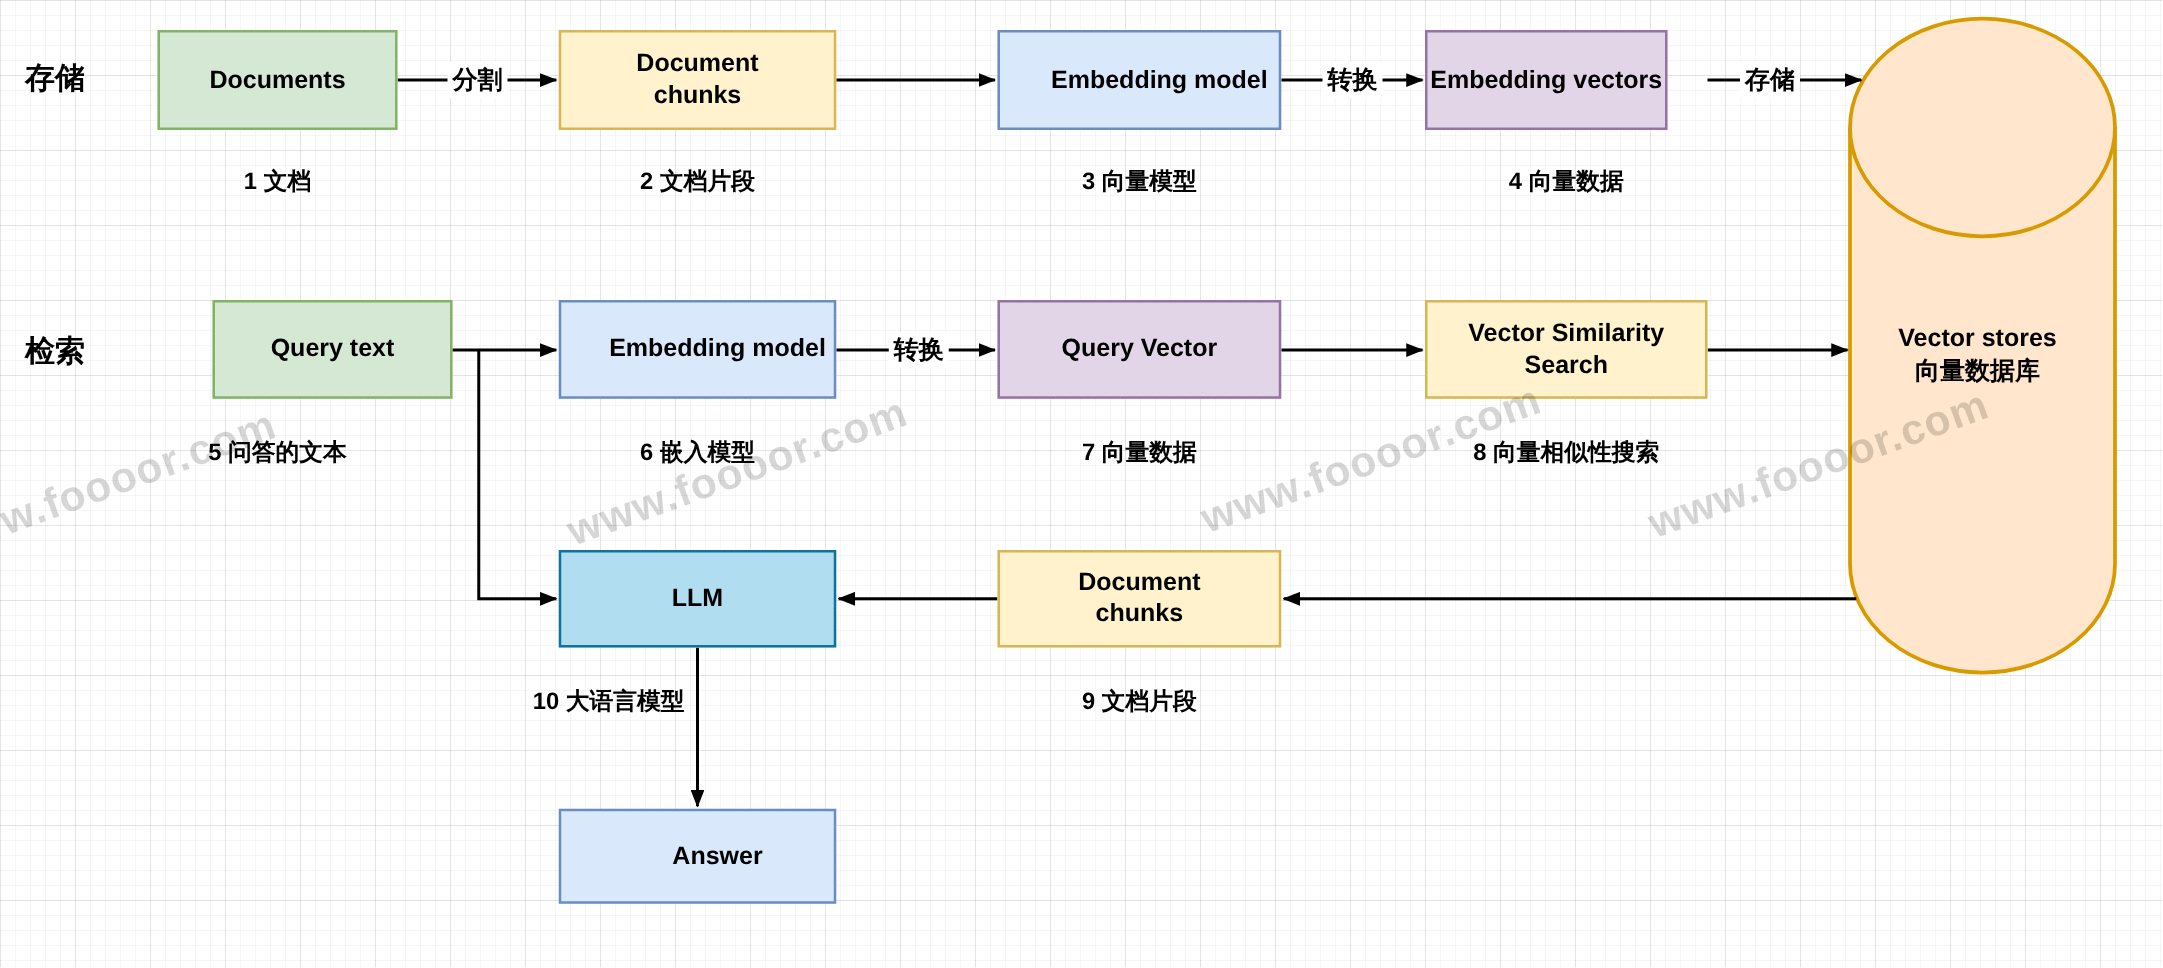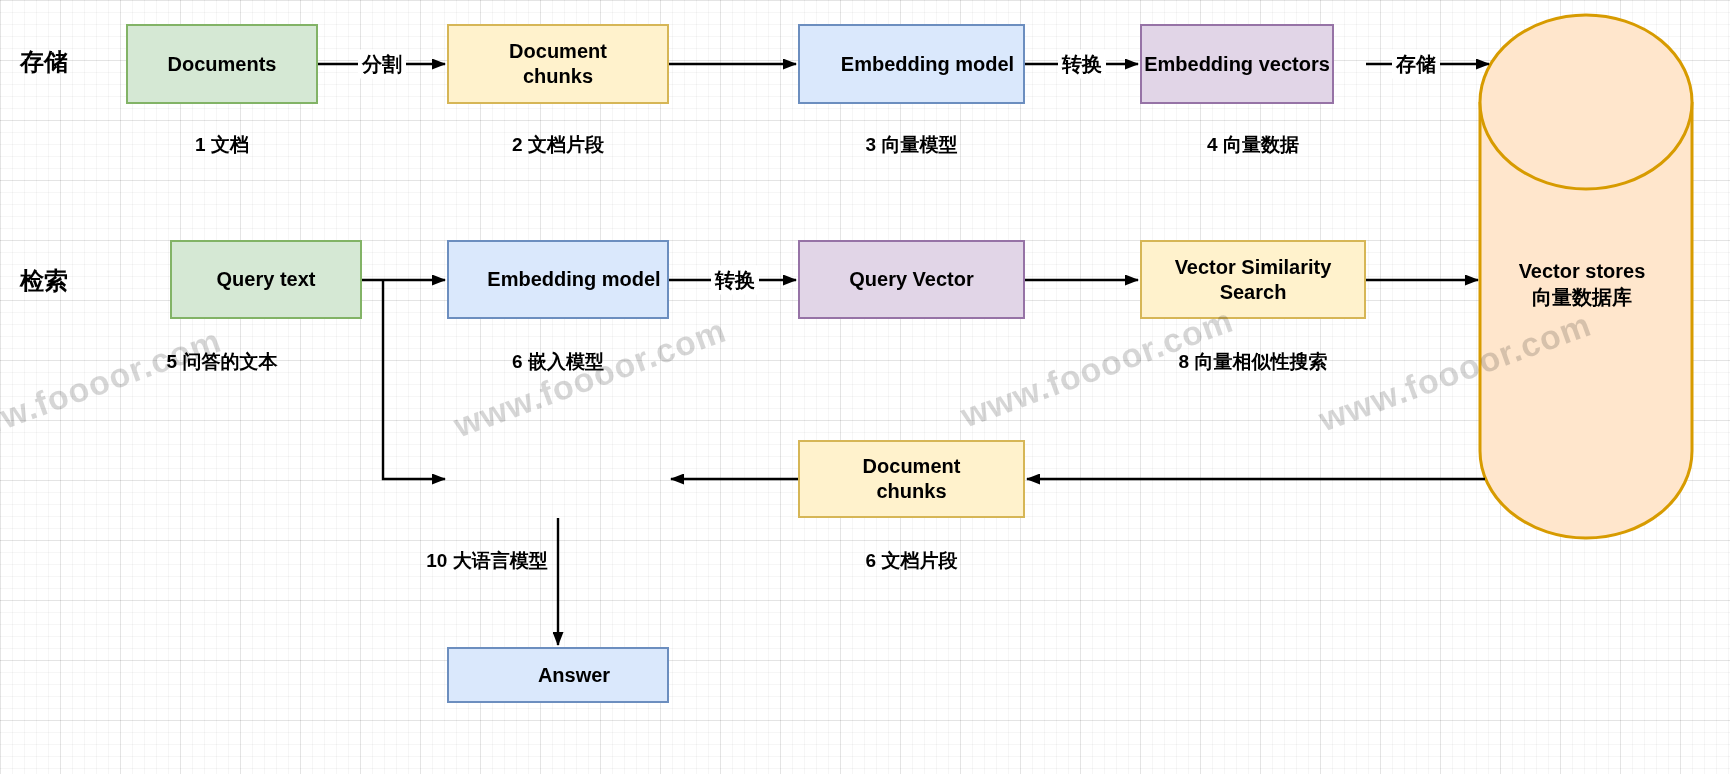--- a/index.html
+++ b/index.html
@@ -130,41 +130,45 @@
   <div class="node blue" style="left:447px;top:240px;width:222px;height:79px;">
       <span>Embedding model</span>
     </div>
   <div class="node purple" style="left:798px;top:240px;width:227px;height:79px;">
       <span>Query Vector</span>
     </div>
   <div class="node yellow" style="left:1140px;top:240px;width:226px;height:79px;padding:0 26px;">
       <span>Vector Similarity Search</span>
     </div>
 
+  <div class="node cyan" style="left:447px;top:440px;width:222px;height:78px;">
+      <span>LLM</span>
+    </div>
   <div class="node yellow narrow" style="left:798px;top:440px;width:227px;height:78px;">
       <span>Document chunks</span>
     </div>
 
-  <div class="node blue" style="left:447px;top:647px;width:222px;height:56px;text-align:right;">
+  <div class="node blue" style="left:447px;top:647px;width:222px;height:76px;text-align:right;">
       <span>Answer</span>
     </div>
 
   <div class="cyl-label">
     <div>Vector stores</div>
     <div>向量数据库</div>
   </div>
 
   <div class="caption" style="left:126px;top:132px;width:192px;">1 文档</div>
   <div class="caption" style="left:447px;top:132px;width:222px;">2 文档片段</div>
   <div class="caption" style="left:798px;top:132px;width:227px;">3 向量模型</div>
   <div class="caption" style="left:1140px;top:132px;width:226px;">4 向量数据</div>
   <div class="caption" style="left:126px;top:349px;width:192px;">5 问答的文本</div>
   <div class="caption" style="left:447px;top:349px;width:222px;">6 嵌入模型</div>
+  <div class="caption" style="left:798px;top:349px;width:227px;">7 向量数据</div>
   <div class="caption" style="left:1140px;top:349px;width:226px;">8 向量相似性搜索</div>
-  <div class="caption" style="left:798px;top:548px;width:227px;">6 文档片段</div>
+  <div class="caption" style="left:798px;top:548px;width:227px;">9 文档片段</div>
   <div class="caption" style="left:377px;top:548px;width:220px;">10 大语言模型</div>
 
   <div class="edge-label" style="left:382px;top:64px;">分割</div>
   <div class="edge-label" style="left:1082px;top:64px;">转换</div>
   <div class="edge-label" style="left:1416px;top:64px;">存储</div>
   <div class="edge-label" style="left:735px;top:280px;">转换</div>
 
   <div class="watermark" style="left:85px;top:388px;">www.foooor.com</div>
   <div class="watermark" style="left:590px;top:378px;">www.foooor.com</div>
   <div class="watermark" style="left:1097px;top:368px;">www.foooor.com</div>

